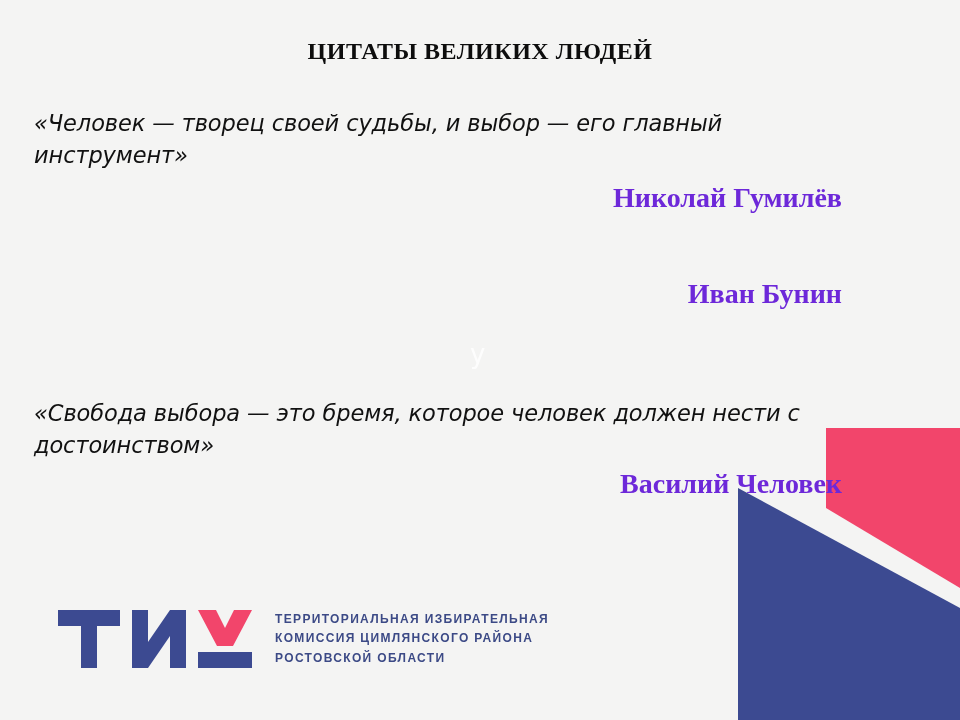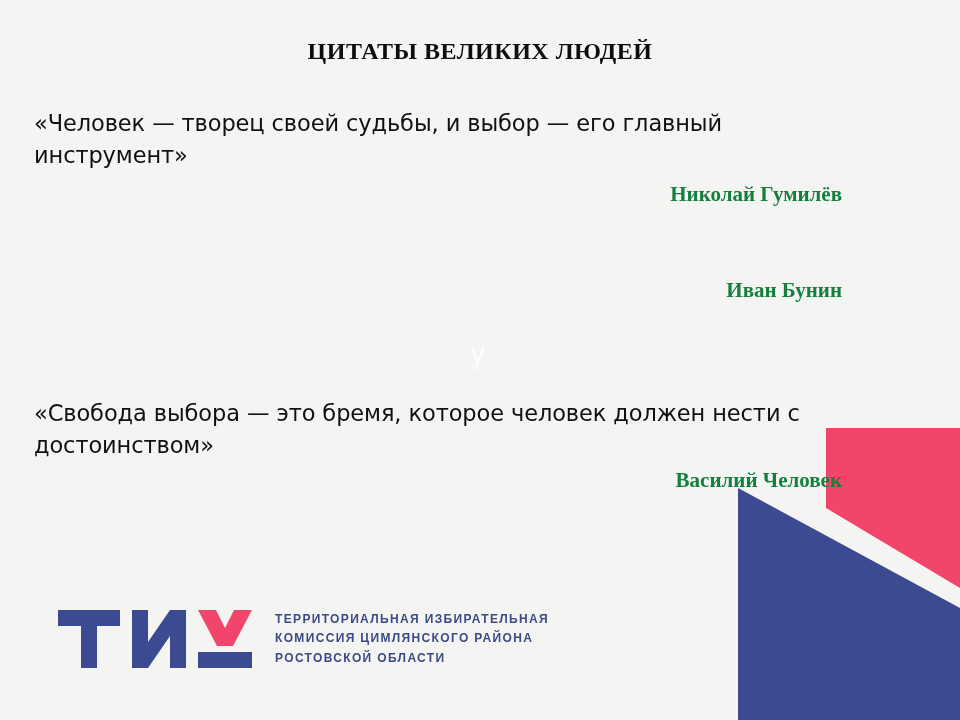--- a/index.html
+++ b/index.html
@@ -39,34 +39,35 @@
   }
 
   
   .quote-block {
     position: absolute;
     left: 34px;
     width: 830px;
   }
   .quote-text {
     font-family: "DejaVu Sans", sans-serif;
+    font-style: italic;
     font-size: 22.5px;
     line-height: 1.42;
     color: #111111;
     letter-spacing: -0.1px;
   }
   .quote-author {
     margin-top: 10px;
     text-align: right;
     padding-right: 22px;
     font-family: "Liberation Serif", serif;
     font-weight: bold;
     font-style: normal;
-    font-size: 21px;
-    color: #15803d;
+    font-size: 28px;
+    color: #6d28d9;
   }
   #quote-1 { top: 108px; }
   #quote-2 { top: 258px; }
   #quote-3 { top: 398px; }
   #quote-2 .quote-author { margin-top: 20px; }
   #quote-3 .quote-author { margin-top: 6px; }
 
   
   .watermark-letter {
     position: absolute;

